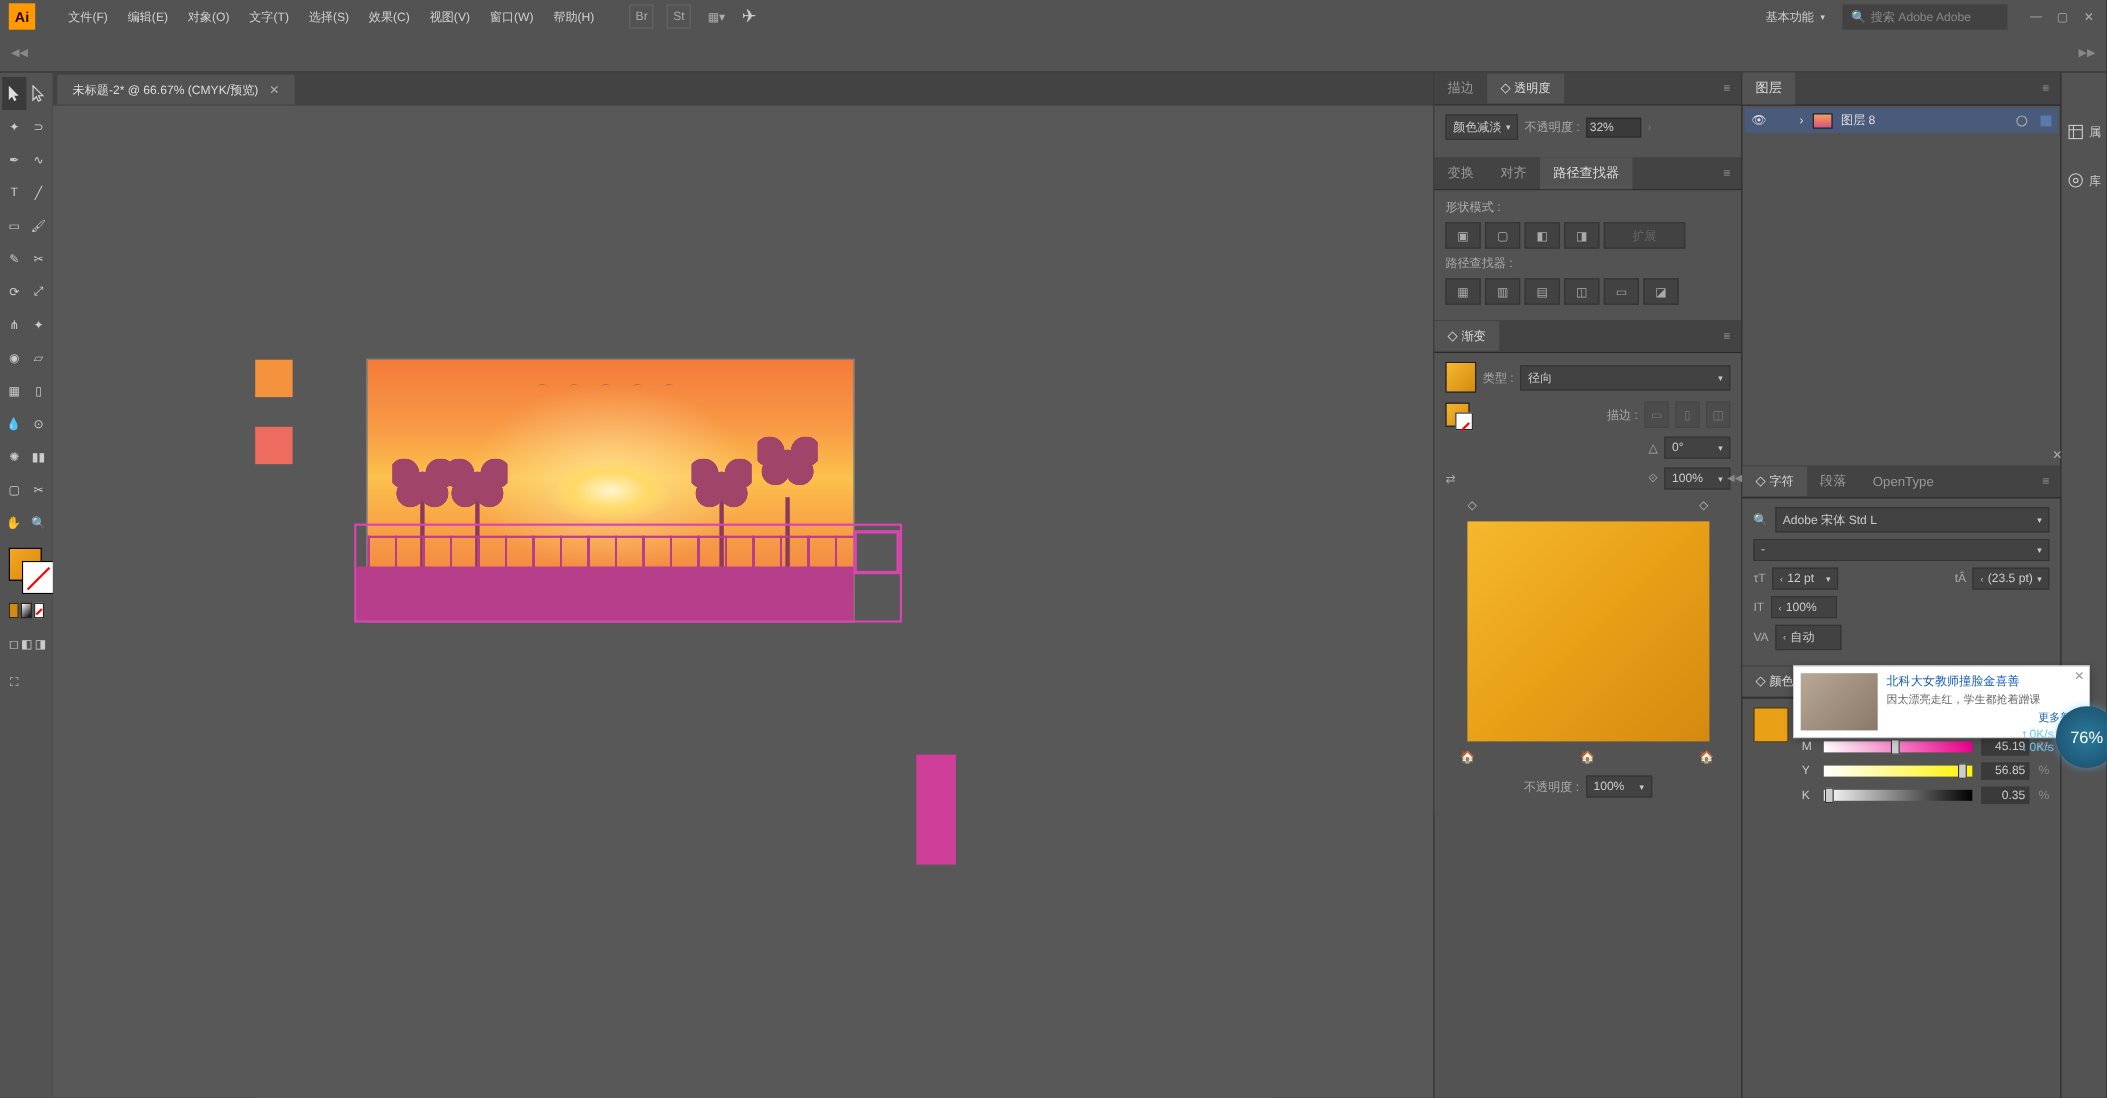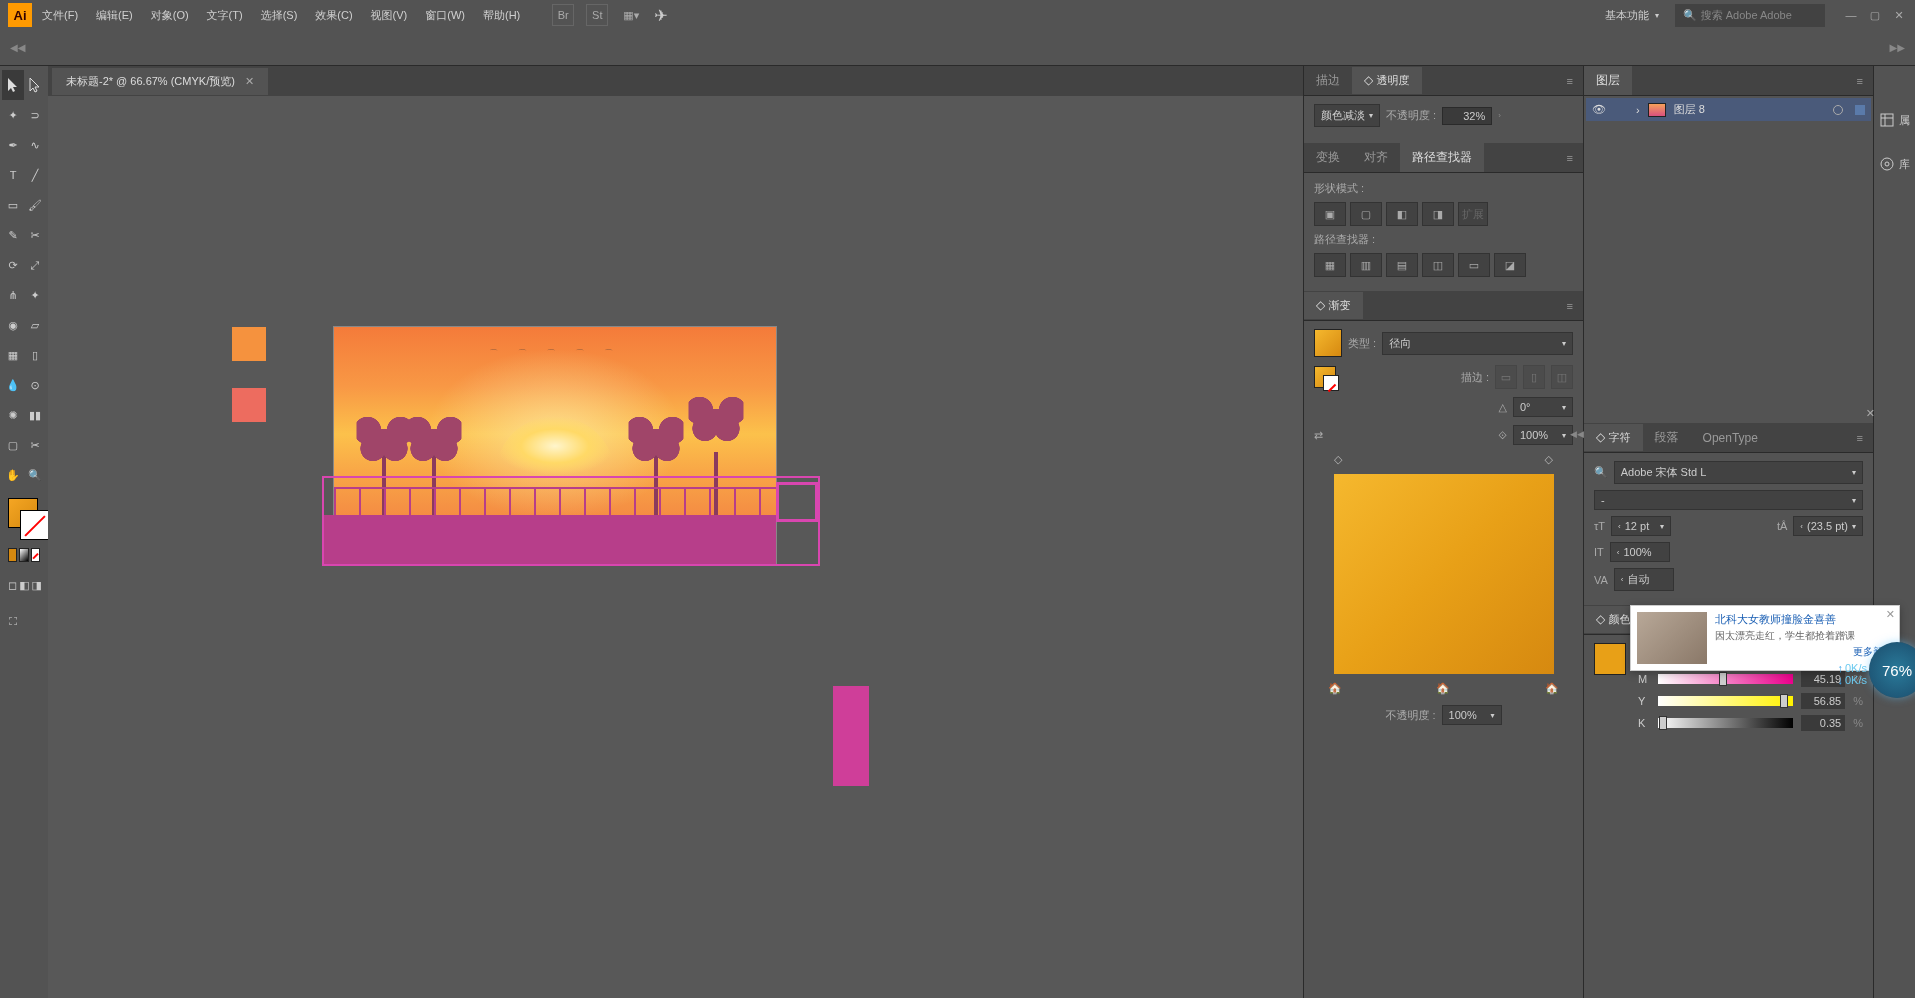--- a/index.html
+++ b/index.html
@@ -1,18 +1,18 @@
 <!DOCTYPE html>
 <html><head>
 <meta charset="utf-8">
 <style>
 *{margin:0;padding:0;box-sizing:border-box;font-family:"Microsoft YaHei",Arial,sans-serif;font-size:11px;user-select:none}
 body{background:#323232;color:#b8b8b8;overflow:hidden;width:1915px;height:998px}
 .top-menu{height:30px;background:#535353;display:flex;align-items:center;padding:0 8px;gap:2px}
-.ai-logo{width:24px;height:24px;background:#ff9a00;color:#330000;font-weight:bold;display:flex;align-items:center;justify-content:center;font-size:13px;margin-right:0}
+.ai-logo{width:24px;height:24px;background:#ff9a00;color:#330000;font-weight:bold;display:flex;align-items:center;justify-content:center;font-size:13px;margin-right:20px}
 .menu-item{padding:4px 8px;color:#d0d0d0;cursor:pointer}
 .top-right{margin-left:auto;display:flex;align-items:center;gap:8px}
 .top-icon{width:22px;height:22px;display:flex;align-items:center;justify-content:center;color:#aaa;border:1px solid #666}
 .workspace-dd{padding:4px 8px;color:#ccc;display:flex;align-items:center;gap:6px}
 .search-stock{background:#424242;padding:4px 8px;width:150px;display:flex;align-items:center;gap:4px;color:#888}
 .win-btns{display:flex;gap:8px;margin-left:10px}
 .win-btn{width:16px;height:16px;display:flex;align-items:center;justify-content:center;color:#aaa}
 .control-bar{height:36px;background:#535353;border-bottom:1px solid #2a2a2a;display:flex;align-items:center;padding:0 10px}
 .cb-collapse{color:#888;font-size:10px}
 .cb-right{margin-left:auto;color:#888;font-size:10px}
@@ -52,21 +52,21 @@
 .panel-col.right{width:290px}
 .panel-tabs{height:30px;background:#434343;display:flex;align-items:center;border-bottom:1px solid #2a2a2a}
 .ptab{padding:6px 12px;color:#999;cursor:pointer;font-size:12px}
 .ptab.active{background:#535353;color:#ddd}
 .ptab-menu{margin-left:auto;padding:0 10px;color:#999}
 .panel-body{padding:8px 10px;background:#535353}
 .prow{display:flex;align-items:center;gap:6px;margin-bottom:8px}
 .pdd{background:#424242;border:1px solid #333;padding:3px 6px;color:#ccc;display:flex;align-items:center;gap:4px;min-width:60px}
 .pdd .arr{margin-left:auto;font-size:8px}
 .plabel{color:#aaa;font-size:11px}
-.pinput{background:#3a3a3a;border:1px solid #2a2a2a;padding:2px 20px;color:#ccc;width:50px}
+.pinput{background:#3a3a3a;border:1px solid #2a2a2a;padding:2px 2px;color:#ccc;width:50px}
 .btn-row{display:flex;gap:4px;margin:6px 0}
 .pbtn{width:32px;height:24px;background:#424242;border:1px solid #333;display:flex;align-items:center;justify-content:center;color:#aaa}
 .make-mask{background:#484848;padding:4px 14px;color:#777;margin-left:auto}
 .chk{display:flex;align-items:center;gap:6px;color:#888;font-size:11px;margin:3px 0}
 .chk-box{width:12px;height:12px;border:1px solid #666}
 .layer-row{display:flex;align-items:center;gap:8px;background:#4a5a7a;padding:4px 6px;color:#ddd}
 .eye-icon{width:16px}
 .layer-thumb{width:18px;height:14px;background:linear-gradient(180deg,#f5a05a,#d9517e);border:1px solid #222}
 .layer-circle{margin-left:auto;width:10px;height:10px;border:1px solid #aaa;border-radius:50%}
 .grad-preview{width:220px;height:200px;background:linear-gradient(135deg,#f5b82e 0%,#e8a017 50%,#d68910 100%);margin:8px auto;position:relative}
@@ -279,21 +279,21 @@
       <div class="ptab active">路径查找器</div>
       <div class="ptab-menu">≡</div>
     </div>
     <div class="panel-body">
       <div class="plabel">形状模式 :</div>
       <div class="btn-row">
         <div class="pbtn">▣</div>
         <div class="pbtn">▢</div>
         <div class="pbtn">◧</div>
         <div class="pbtn">◨</div>
-        <div class="pbtn" style="width:30px;color:#666">扩展</div>
+        <div class="pbtn" style="width:74px;color:#666">扩展</div>
       </div>
       <div class="plabel">路径查找器 :</div>
       <div class="btn-row">
         <div class="pbtn">▦</div>
         <div class="pbtn">▥</div>
         <div class="pbtn">▤</div>
         <div class="pbtn">◫</div>
         <div class="pbtn">▭</div>
         <div class="pbtn">◪</div>
       </div>

